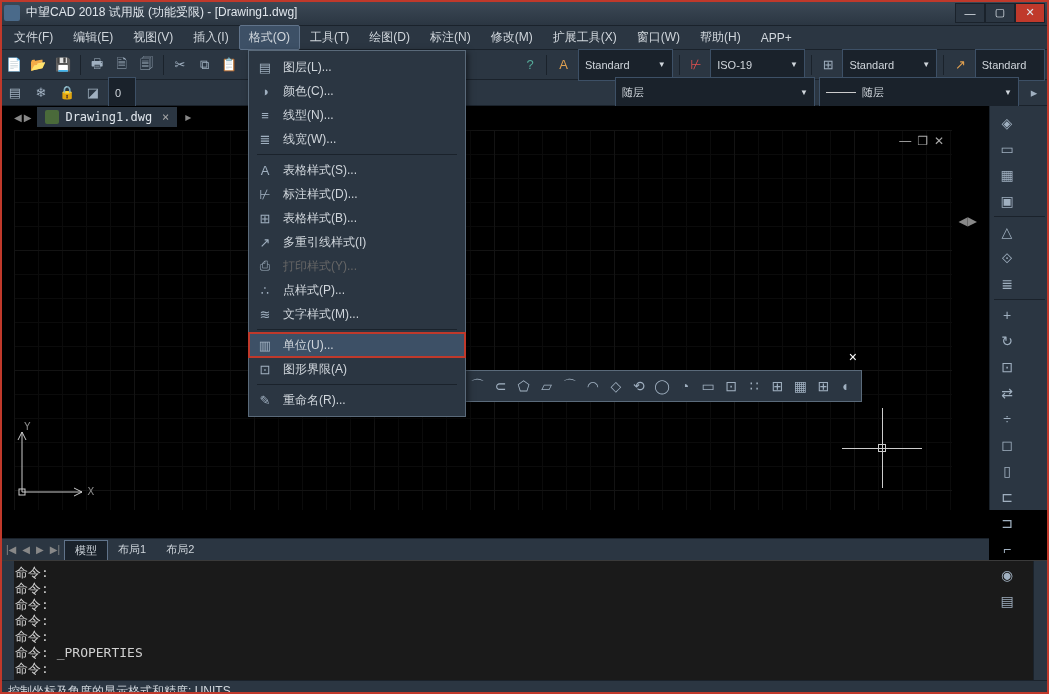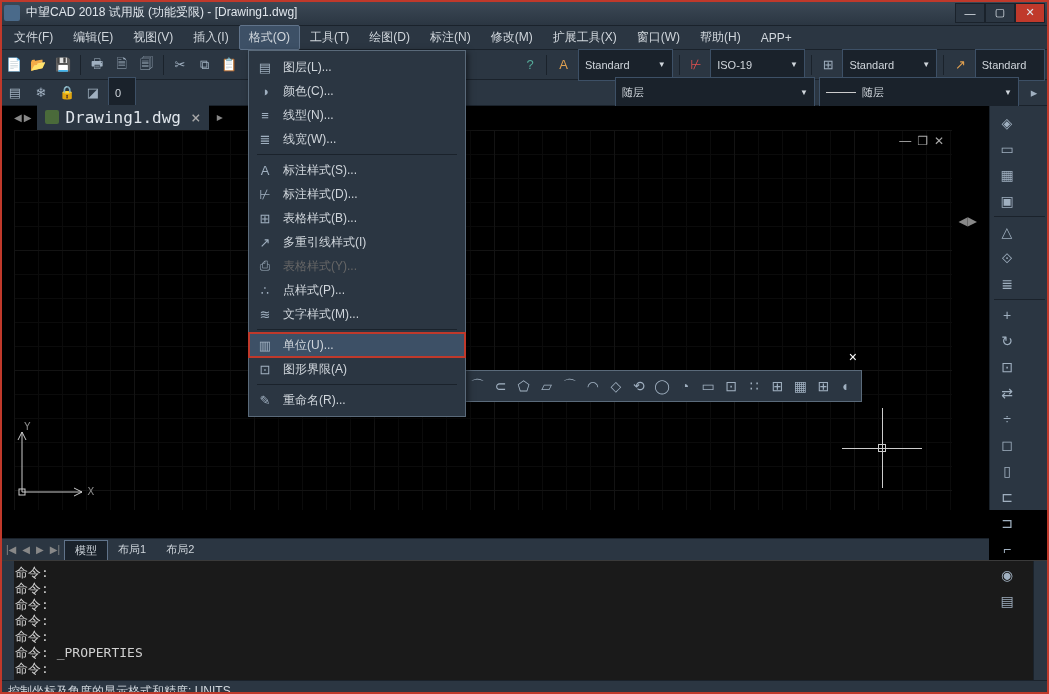--- a/index.html
+++ b/index.html
@@ -16,21 +16,21 @@
 .toolbar { height: 30px; background: #2b3642; display: flex; align-items: center; padding: 2px 4px; border-bottom: 1px solid #1a222b; gap: 4px; }
 .tb-btn { width: 22px; height: 22px; display: flex; align-items: center; justify-content: center; color: #a0b0c0; font-size: 13px; cursor: pointer; }
 .tb-sep { width: 1px; height: 20px; background: #1a222b; margin: 0 2px; }
 .tb-combo { height: 32px; background: #1a222b; border: 1px solid #3d5066; color: #d0d6dc; display: flex; align-items: center; padding: 0 6px; font-size: 11px; gap: 6px; }
 .tb-combo .dd { margin-left: auto; font-size: 8px; }
 .toolbar2 { height: 26px; background: #2b3642; display: flex; align-items: center; padding: 2px 4px; border-bottom: 1px solid #1a222b; gap: 4px; }
 .workspace { position: relative; height: 454px; background: #000; display: flex; }
 .doc-tabs { position: absolute; top: 0; left: 14px; height: 22px; display: flex; align-items: center; z-index: 5; }
 .doc-tab-nav { display: flex; gap: 2px; margin-right: 6px; }
 .doc-tab-nav span { color: #888; font-size: 10px; cursor: pointer; }
-.doc-tab { background: #2b3642; padding: 3px 8px; display: flex; align-items: center; gap: 6px; color: #e0e6ec; font-family: monospace; font-size: 16px; }
+.doc-tab { background: #2b3642; padding: 3px 8px; display: flex; align-items: center; gap: 6px; color: #e0e6ec; font-family: monospace; font-size: 12px; }
 .doc-tab .icon { width: 14px; height: 14px; background: #4a6a3a; border-radius: 2px; }
 .doc-tab .close { color: #aaa; cursor: pointer; margin-left: 4px; }
 .canvas { position: absolute; top: 24px; left: 14px; width: 938px; height: 380px; background: #000; }
 .grid { position: absolute; inset: 0; background-image: linear-gradient(#2a2a2a 1px, transparent 1px), linear-gradient(90deg, #2a2a2a 1px, transparent 1px), linear-gradient(#1a1a1a 1px, transparent 1px), linear-gradient(90deg, #1a1a1a 1px, transparent 1px); background-size: 120px 120px, 120px 120px, 24px 24px, 24px 24px; opacity: 0.45; }
 .ucs { position: absolute; left: 0; bottom: 10px; width: 80px; height: 80px; }
 .ucs svg { width: 100%; height: 100%; }
 .ucs-label { position: absolute; color: #888; font-size: 11px; font-family: monospace; }
 .crosshair { position: absolute; right: 30px; bottom: 22px; width: 80px; height: 80px; pointer-events: none; }
 .crosshair::before, .crosshair::after { content: ""; position: absolute; background: #ccc; }
 .crosshair::before { left: 50%; top: 0; width: 1px; height: 100%; }
@@ -265,37 +265,37 @@
       <span class="icon">≡</span>
       <span>线型(N)...</span>
     </div>
     <div class="dd-item">
       <span class="icon">≣</span>
       <span>线宽(W)...</span>
     </div>
     <div class="dd-sep"></div>
     <div class="dd-item">
       <span class="icon">A</span>
-      <span>标注样式(S)...</span>
+      <span>表格样式(S)...</span>
     </div>
     <div class="dd-item">
       <span class="icon">⊬</span>
       <span>标注样式(D)...</span>
     </div>
     <div class="dd-item">
       <span class="icon">⊞</span>
       <span>表格样式(B)...</span>
     </div>
     <div class="dd-item">
       <span class="icon">↗</span>
       <span>多重引线样式(I)</span>
     </div>
     <div class="dd-item disabled">
       <span class="icon">⎙</span>
-      <span>表格样式(Y)...</span>
+      <span>打印样式(Y)...</span>
     </div>
     <div class="dd-item">
       <span class="icon">∴</span>
       <span>点样式(P)...</span>
     </div>
     <div class="dd-item">
       <span class="icon">≋</span>
       <span>文字样式(M)...</span>
     </div>
     <div class="dd-sep"></div>

